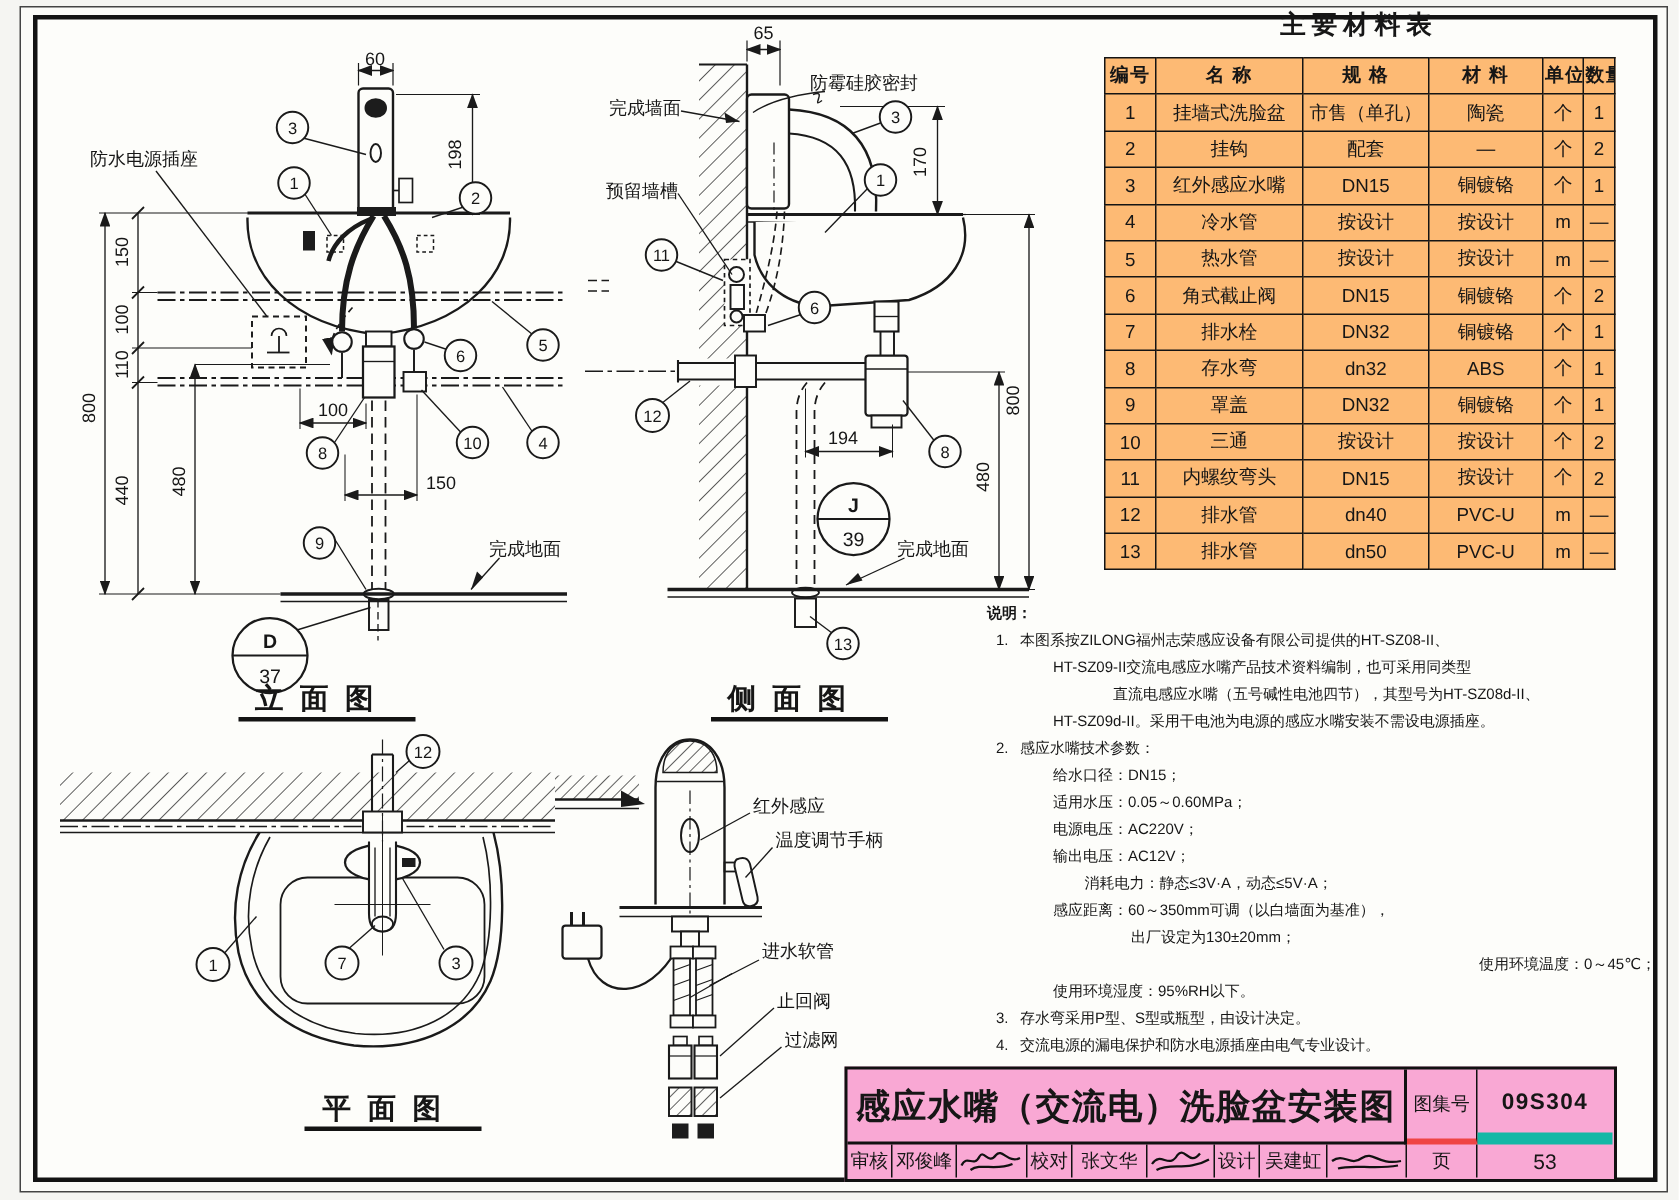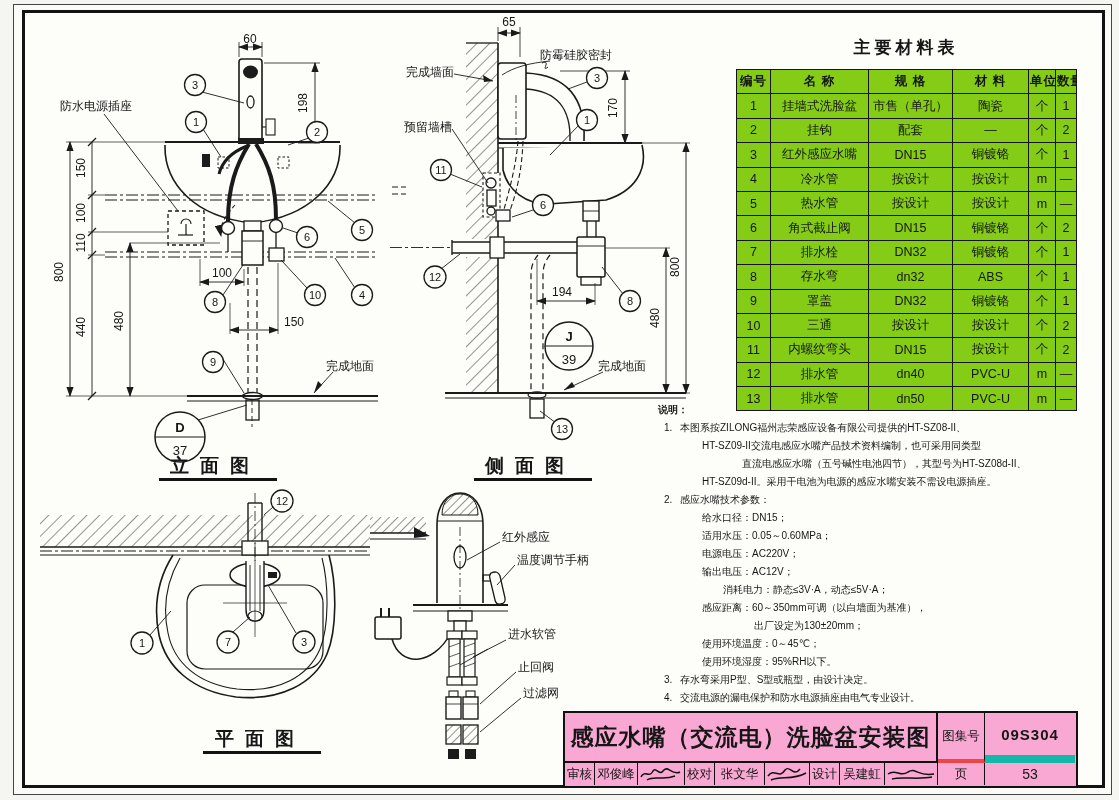--- a/index.html
+++ b/index.html
@@ -11,23 +11,23 @@
   }
   .frame-outer { position:absolute; left:13px; top:4px; right:7px; bottom:5px; border:1px solid #444; background:#fbfbf8; }
   .frame-inner { position:absolute; left:22px; top:10px; right:14px; bottom:12px; border:3px solid #131313; background:#fdfdfa; }
   svg.panel { position:absolute; overflow:visible; }
   #svg-elev   { left:30px;  top:15px;  width:370px; height:470px; }
   #svg-side   { left:390px; top:15px;  width:315px; height:470px; }
   #svg-plan   { left:40px;  top:485px; width:330px; height:290px; }
   #svg-detail { left:370px; top:485px; width:330px; height:290px; }
 
   
-  .materials { position:absolute; left:736px; top:32px; width:340px; }
+  .materials { position:absolute; left:736px; top:1px; width:340px; }
   .materials-title { text-align:center; font-size:17px; font-weight:bold; letter-spacing:4px; padding:4px 0 10px; }
-  table.mat { border-collapse:collapse; width:100%; table-layout:fixed; background:#84cc16; }
+  table.mat { border-collapse:collapse; width:100%; table-layout:fixed; background:#fdba74; }
   .mat th, .mat td { border:1.6px solid #141414; font-size:12.5px; text-align:center; height:24.4px; padding:0 1px; overflow:hidden; white-space:nowrap; }
   .mat th { font-weight:bold; letter-spacing:1px; }
 
   
   .notes { position:absolute; left:658px; top:401px; width:446px; font-size:10px; line-height:18px; }
   .notes-heading { font-weight:bold; }
   .note-line { display:flex; white-space:nowrap; }
   .note-num { flex:none; width:22px; padding-left:6px; }
   .note-text { flex:none; }
 
@@ -659,21 +659,21 @@
       <div class="note-line" style="padding-left: 22px;">
         <span class="note-num"></span>
         <span class="note-text">感应距离：60～350mm可调（以白墙面为基准），</span>
       </div>
 
       <div class="note-line" style="padding-left: 74px;">
         <span class="note-num"></span>
         <span class="note-text">出厂设定为130±20mm；</span>
       </div>
 
-      <div class="note-line" style="padding-left: 22px;">
+      <div class="note-line" style="padding-left: 22px; justify-content: flex-end;">
         <span class="note-num"></span>
         <span class="note-text">使用环境温度：0～45℃；</span>
       </div>
 
       <div class="note-line" style="padding-left: 22px;">
         <span class="note-num"></span>
         <span class="note-text">使用环境湿度：95%RH以下。</span>
       </div>
 
       <div class="note-line">

